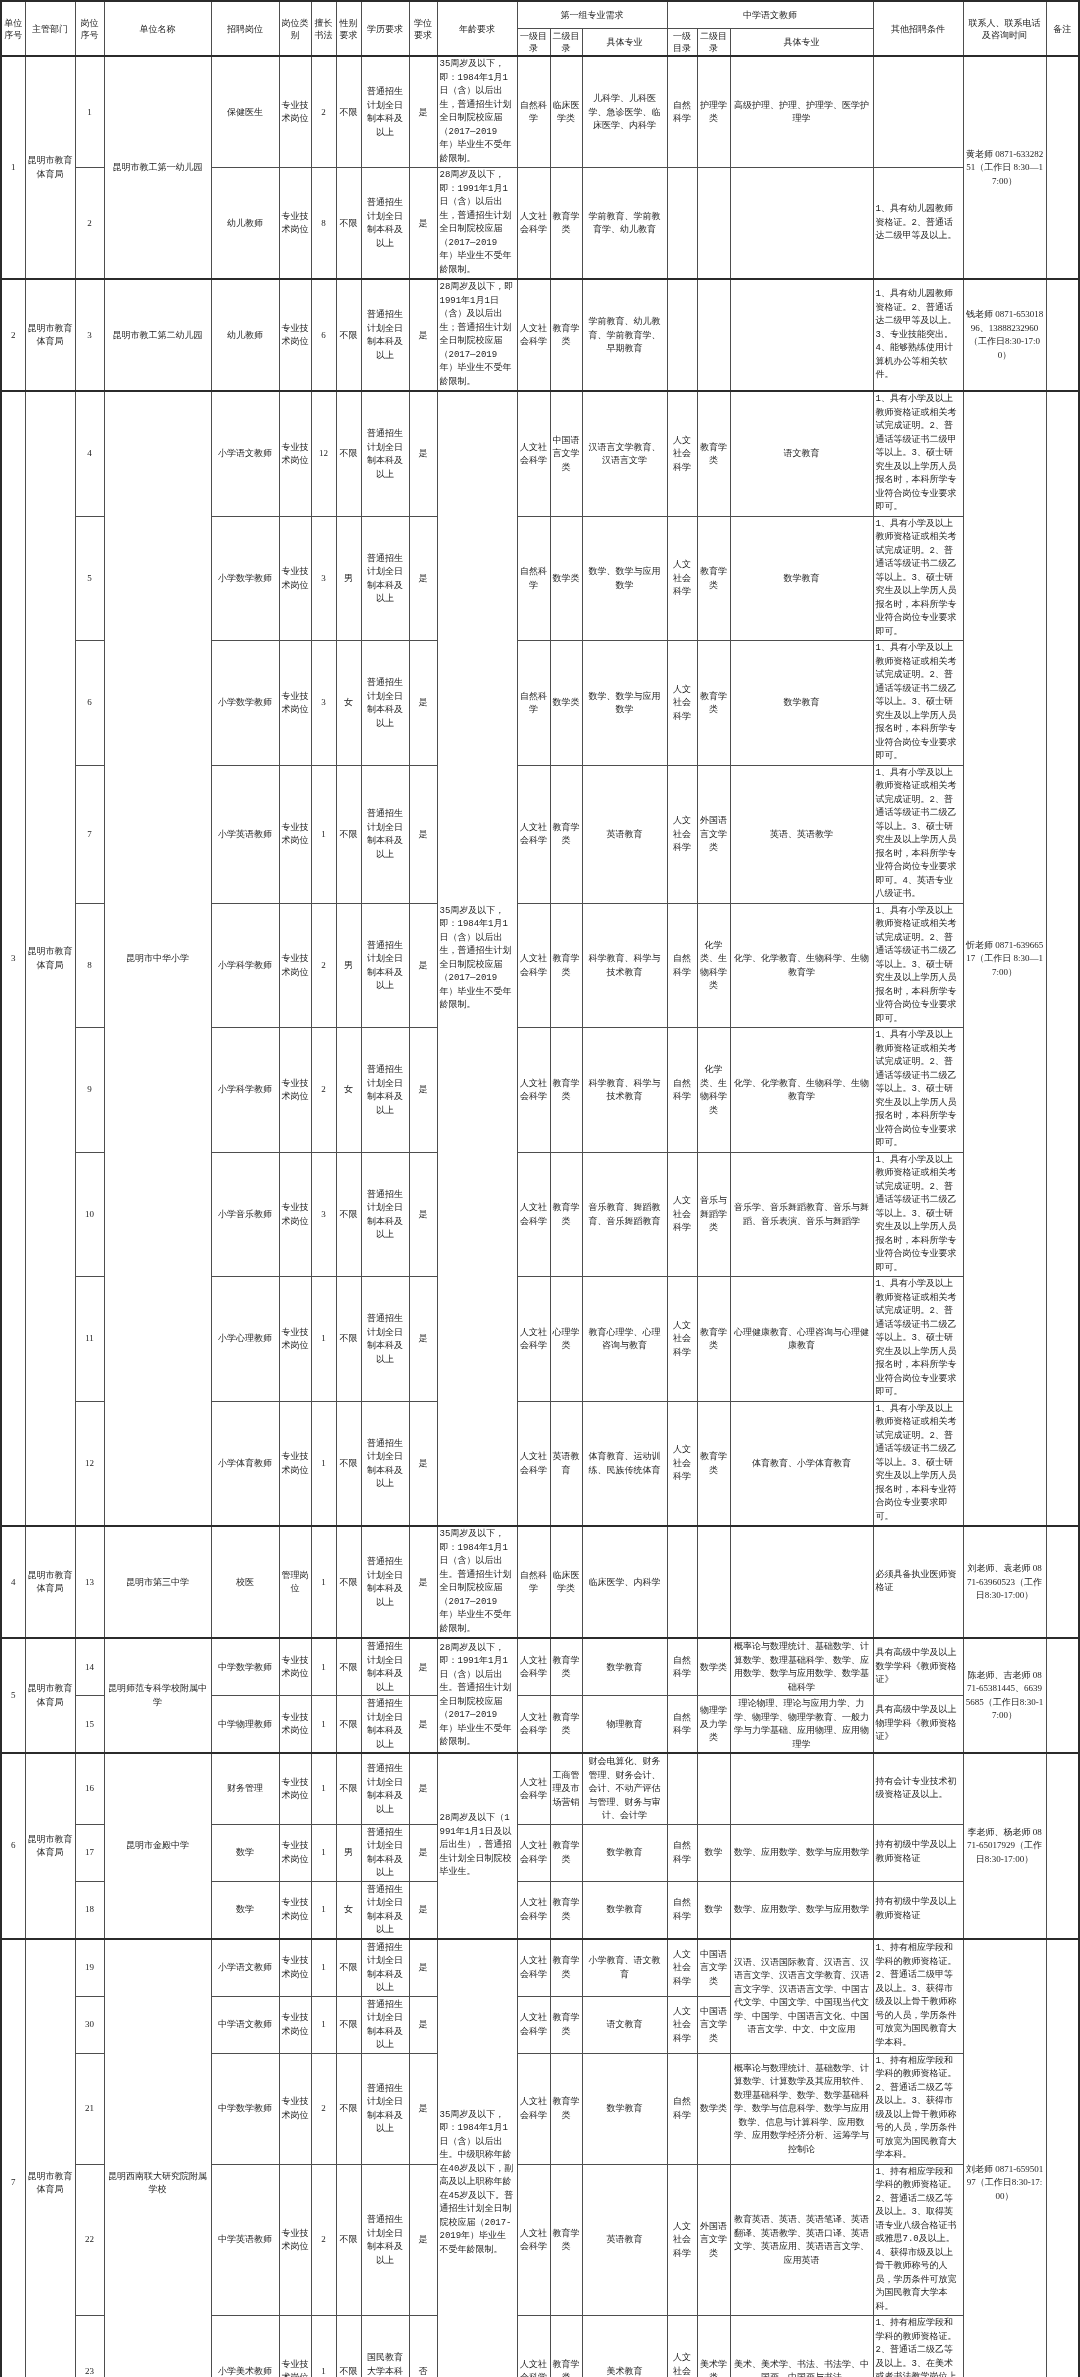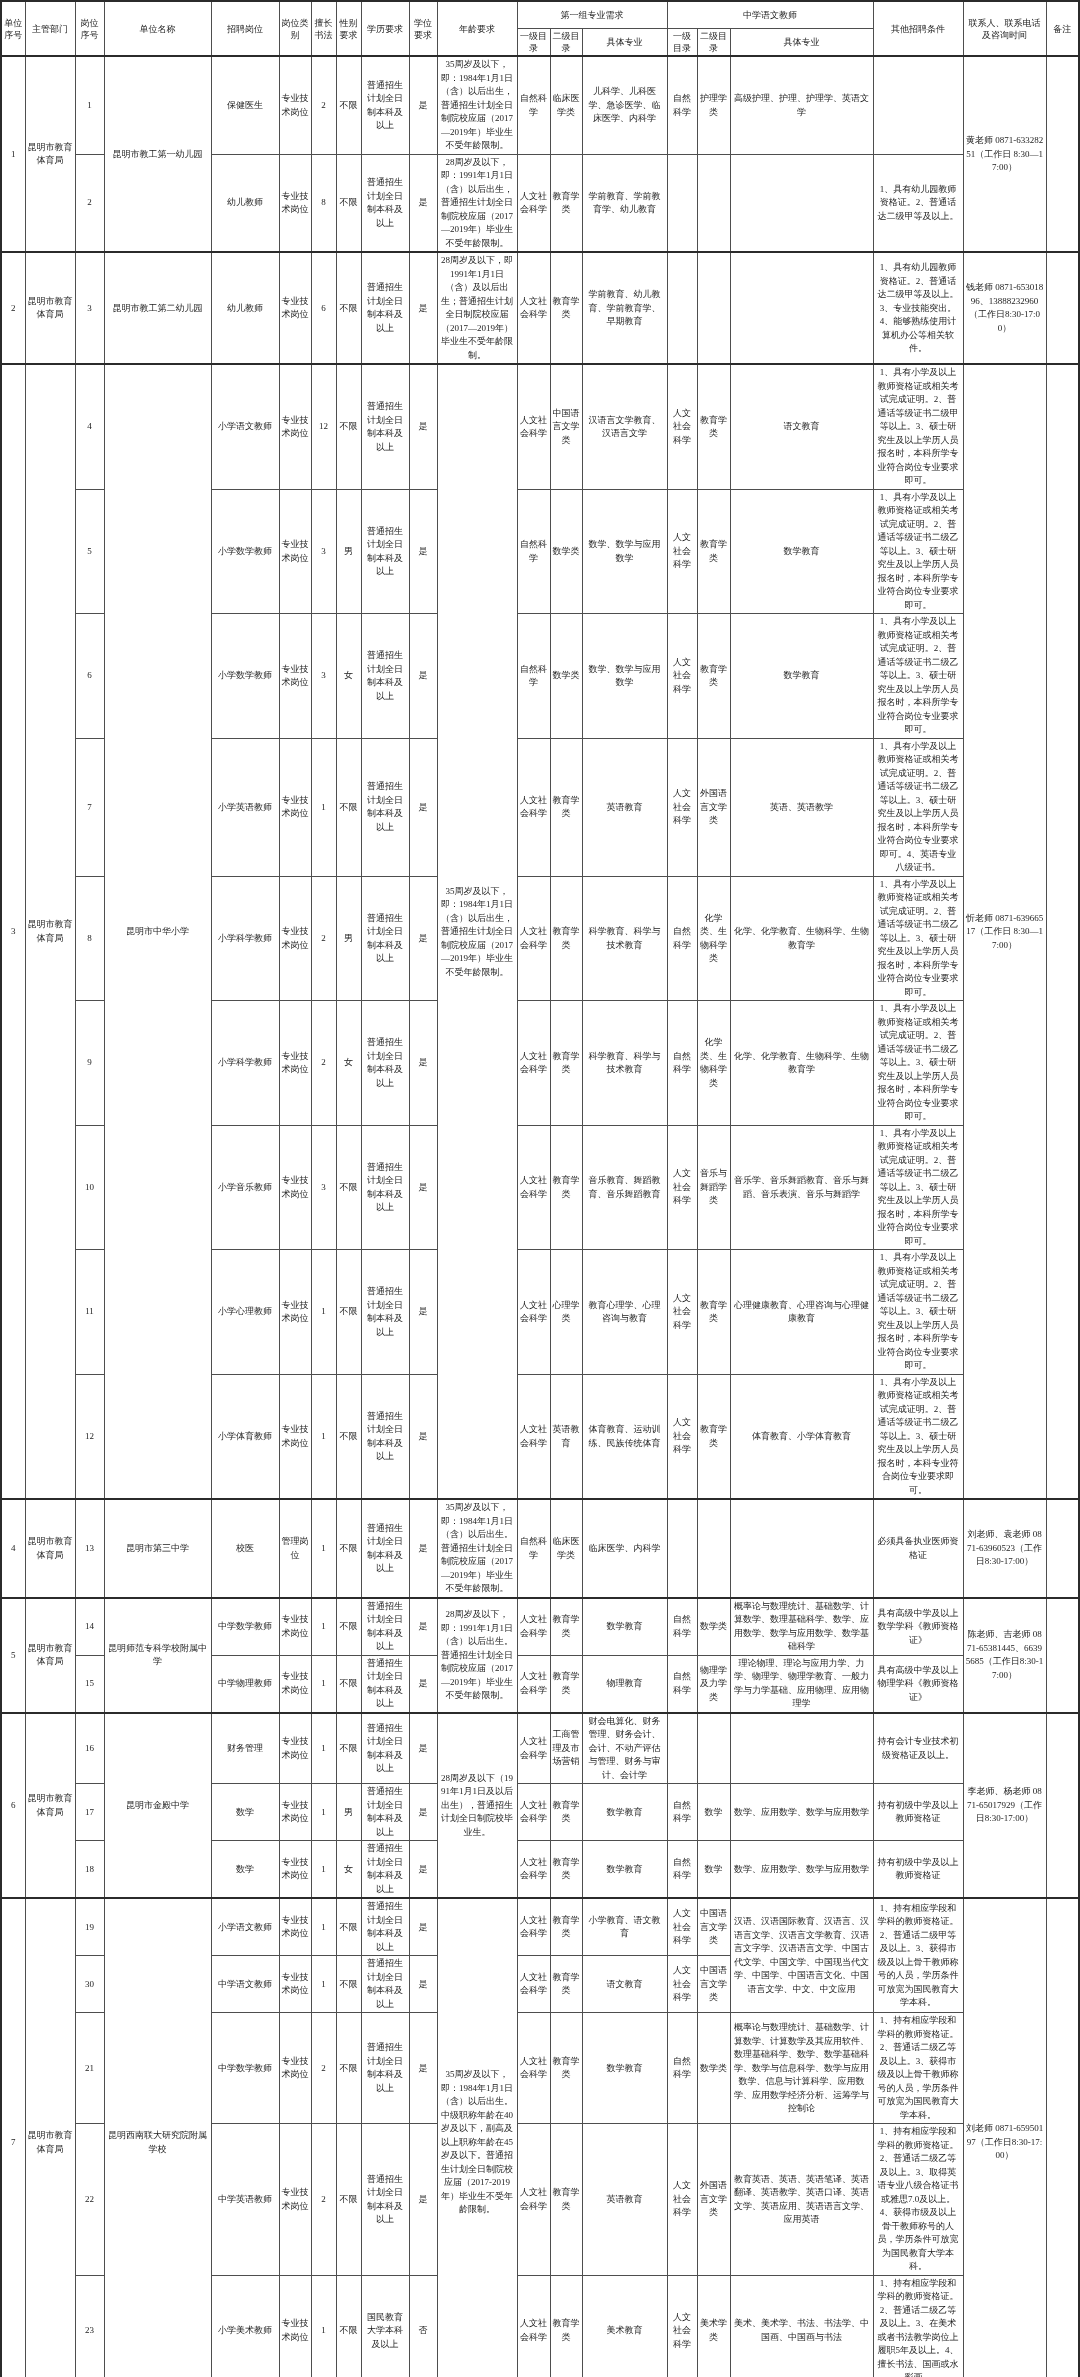--- a/index.html
+++ b/index.html
@@ -14,21 +14,21 @@
     border:1px solid #4e4e4e;
     padding:1px 2px;
     text-align:center;
     vertical-align:middle;
     word-break:break-all;
     line-height:1.5;
     font-weight:normal;
     background:#ffffff;
   }
   table.recruit thead th{line-height:1.35;height:24px;}
-  table.recruit td.left{text-align:center;}
+  table.recruit td.left{text-align:left;font-family:Liberation Mono, monospace;}
   table.recruit tr.unit-start td{border-top:2px solid #2b2b2b;}
 </style>
 </head>
 <body>
 
 <div class="page">
   <table class="recruit">
     <colgroup>
       <col style="width:24px">
         <col style="width:50px">
@@ -90,21 +90,21 @@
           <td>2</td>
           <td>不限</td>
           <td>普通招生计划全日制本科及以上</td>
           <td>是</td>
           <td class="left">35周岁及以下，即：1984年1月1日（含）以后出生，普通招生计划全日制院校应届（2017—2019年）毕业生不受年龄限制。</td>
           <td>自然科学</td>
           <td>临床医学类</td>
           <td>儿科学、儿科医学、急诊医学、临床医学、内科学</td>
           <td>自然科学</td>
           <td>护理学类</td>
-          <td>高级护理、护理、护理学、英语文学</td>
+          <td>高级护理、护理、护理学、医学护理学</td>
           <td class="left"></td>
           <td rowspan="2">黄老师 0871-63328251（工作日 8:30—17:00）</td>
           <td rowspan="2"></td>
         </tr>
         <tr>
           <td>2</td>
           <td>幼儿教师</td>
           <td>专业技术岗位</td>
           <td>8</td>
           <td>不限</td>

